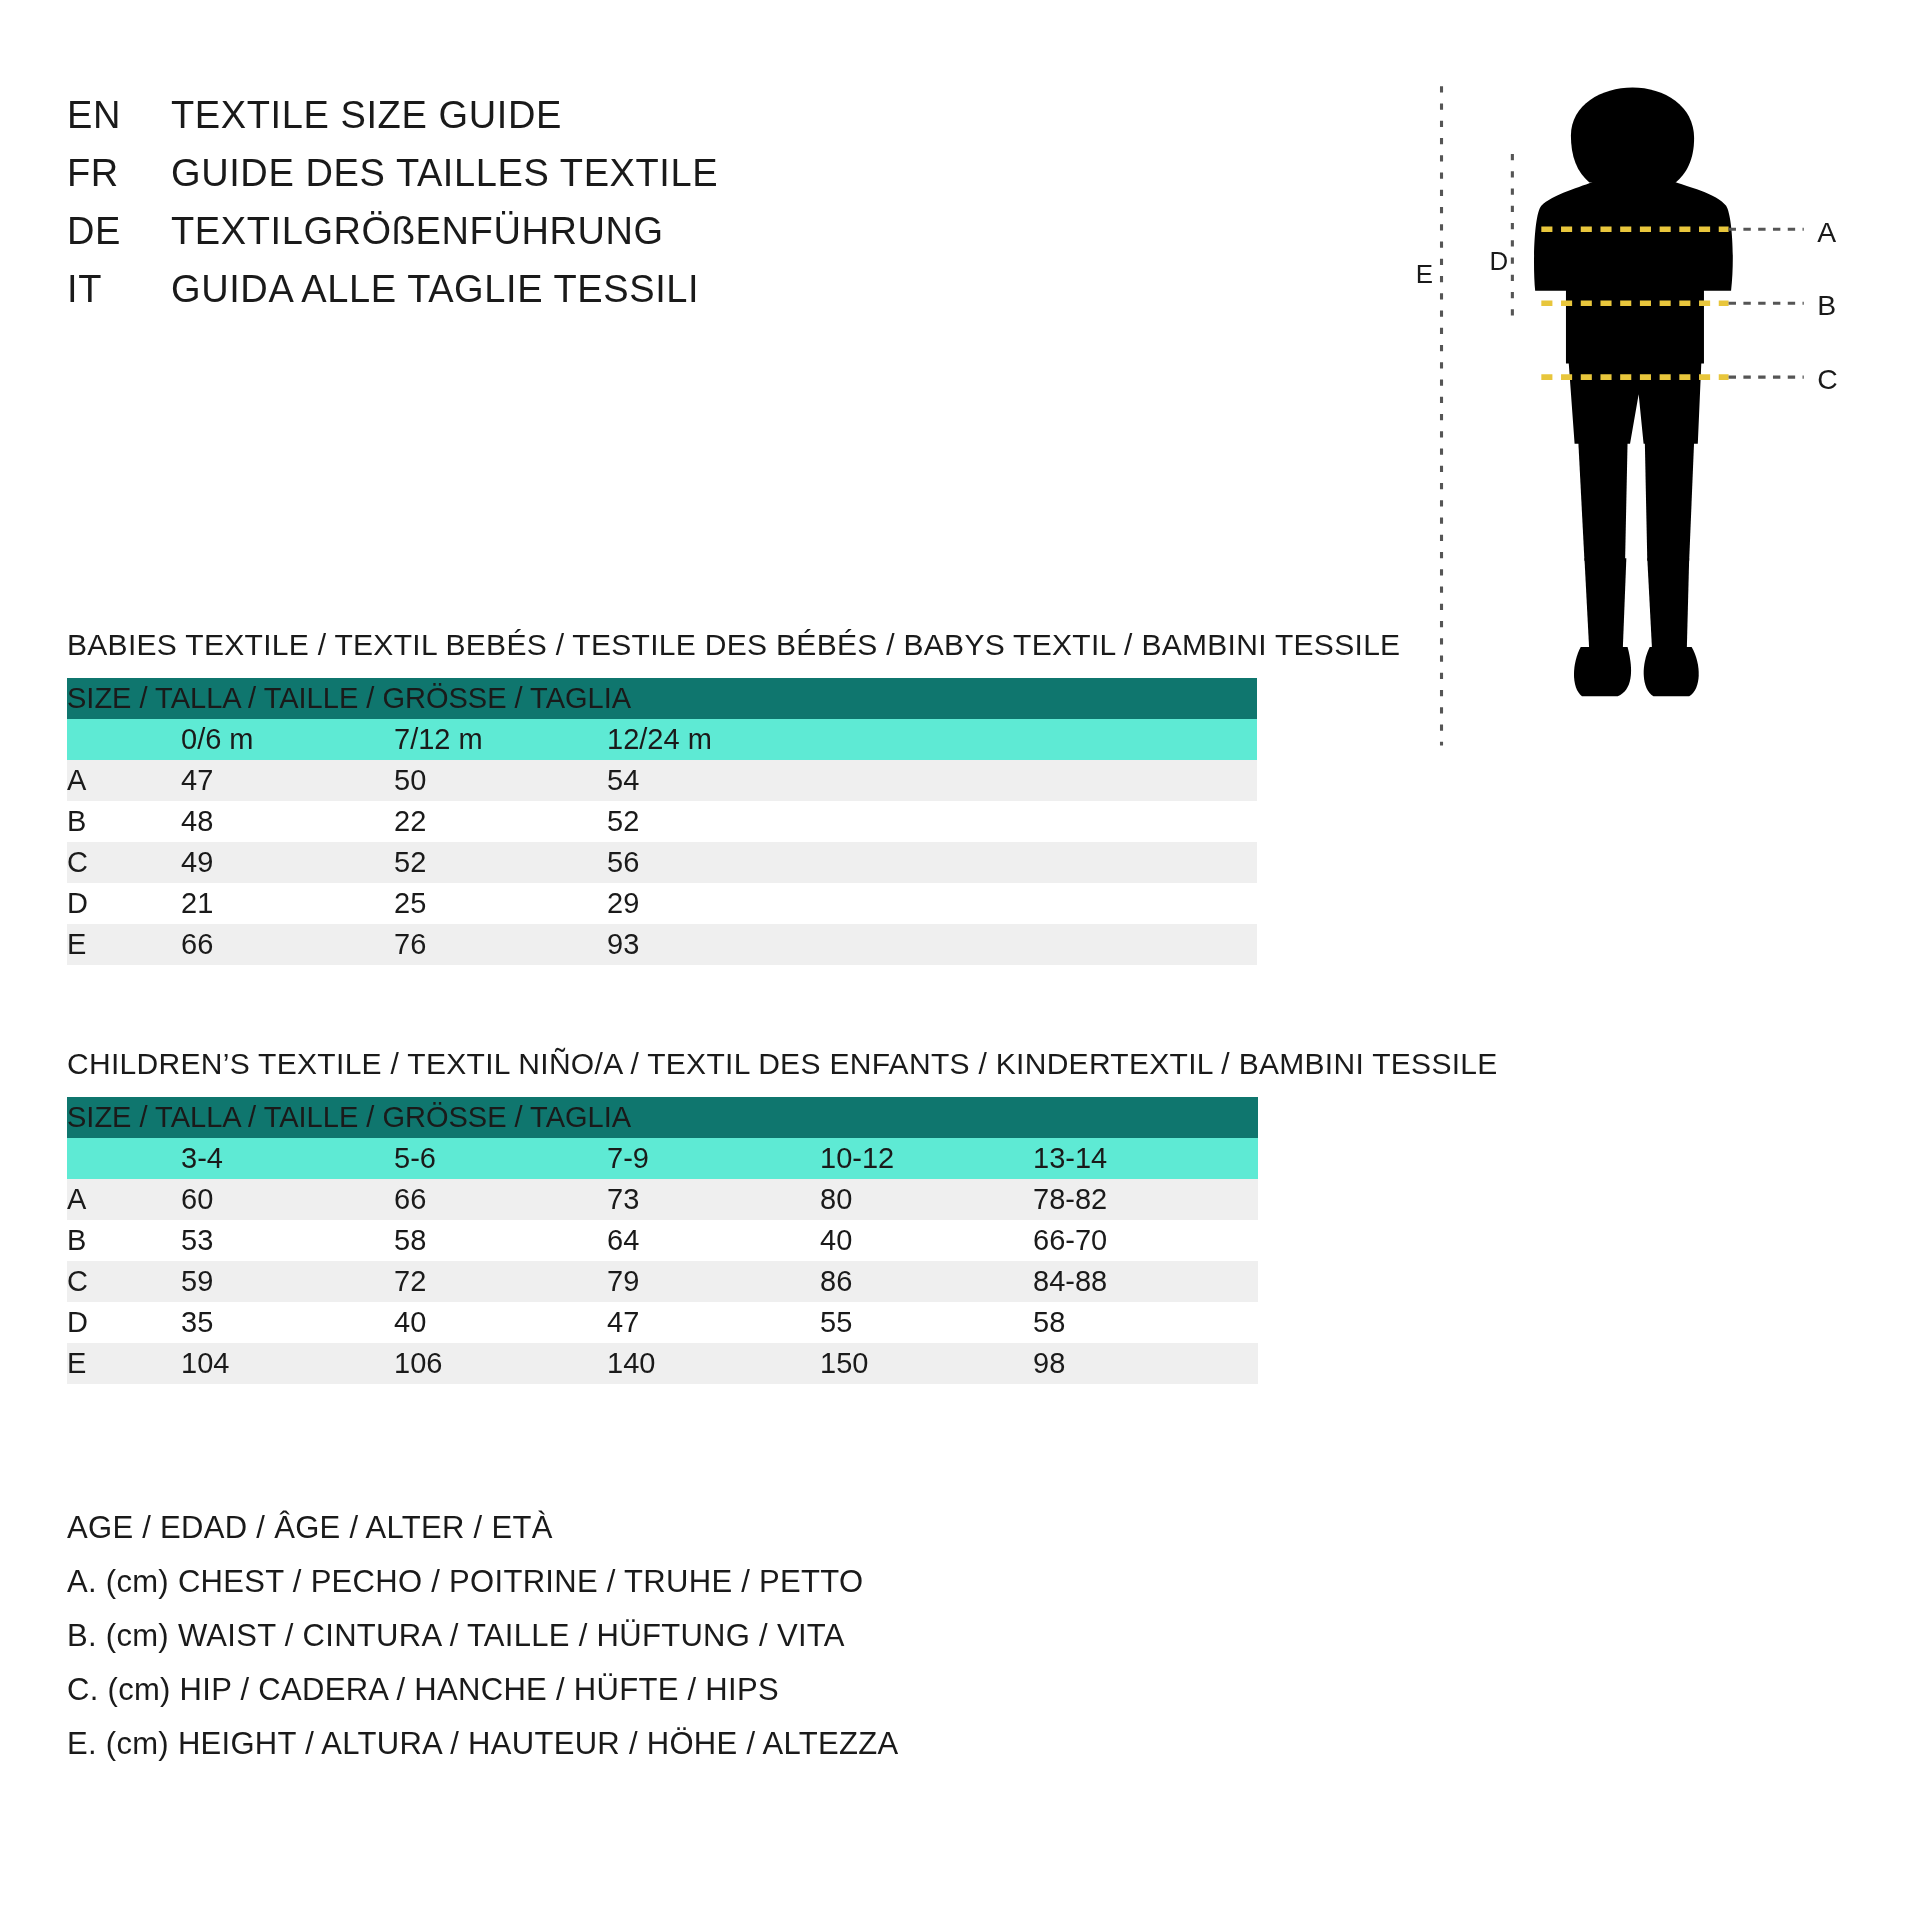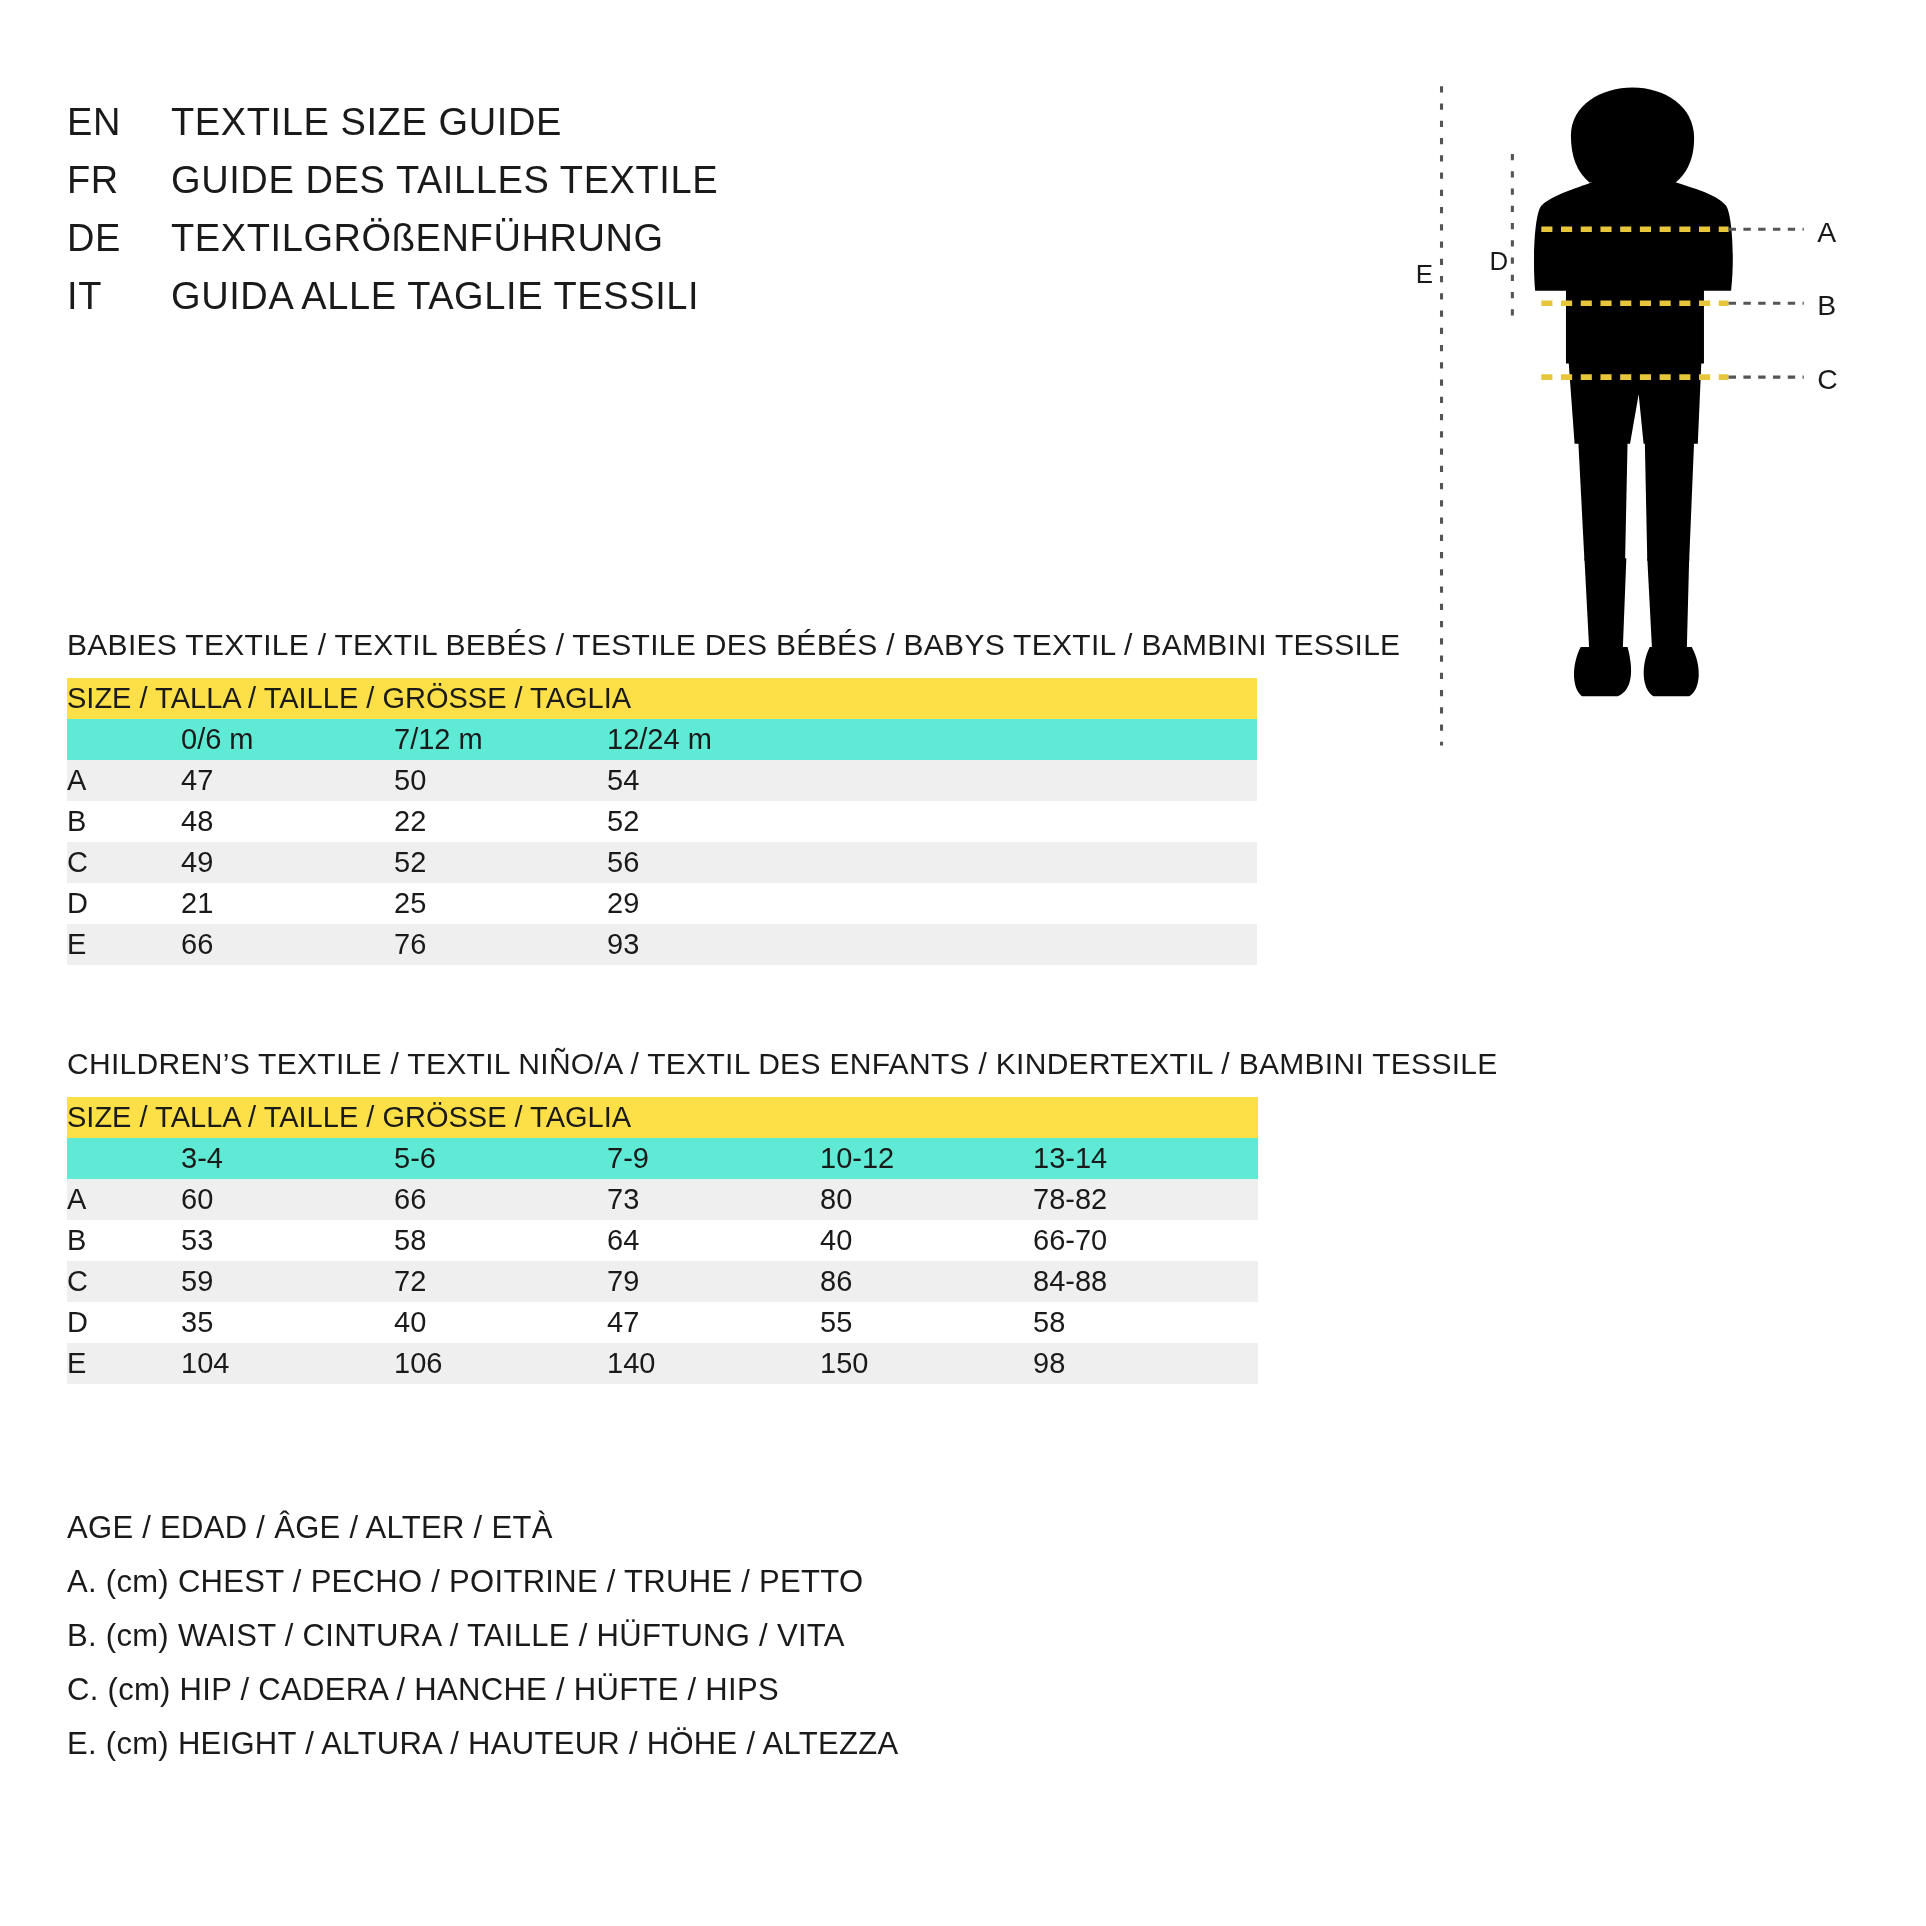--- a/index.html
+++ b/index.html
@@ -18,21 +18,21 @@
 
   
   #header {
     position: absolute;
     left: 67px;
     top: 86px;
     width: 1171px;
   }
   .lang-row {
     display: flex;
-    align-items: flex-end;
+    align-items: center;
     height: 58px;
   }
   .lang-code {
     width: 104px;
     font-size: 38px;
     letter-spacing: 0.6px;
   }
   .lang-text {
     font-size: 38px;
     letter-spacing: 0.6px;
@@ -66,21 +66,21 @@
   }
   table.size-table td, table.size-table th {
     font-size: 29px;
     font-weight: normal;
     text-align: left;
     padding: 0;
     height: 41px;
     vertical-align: middle;
   }
   .hdr-band td {
-    background: #fde047;
+    background: #0f766e;
     height: 44px;
     font-size: 29px;
     padding-left: 11px;
     margin-top: 44px;
   }
   .row-zebra-dark td { background: #efefef; }
   .row-zebra-light td { background: #ffffff; }
   .sub-hdr td { background: #5eead4; }
   td.cell { padding-left: 0; }
   td.rowkey { padding-left: 11px; }

